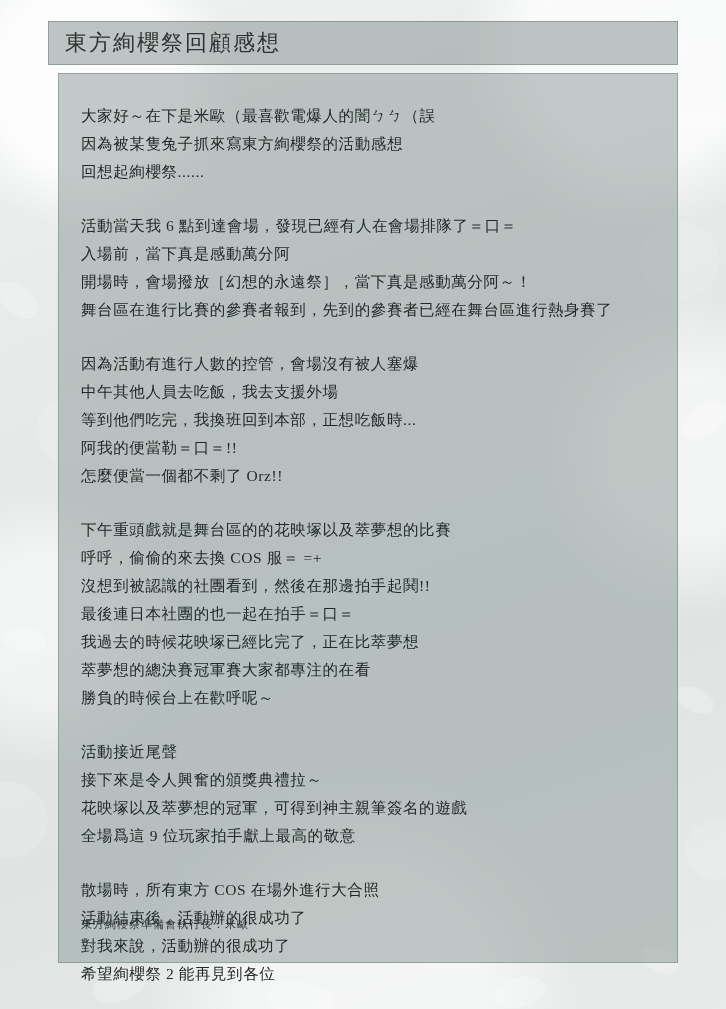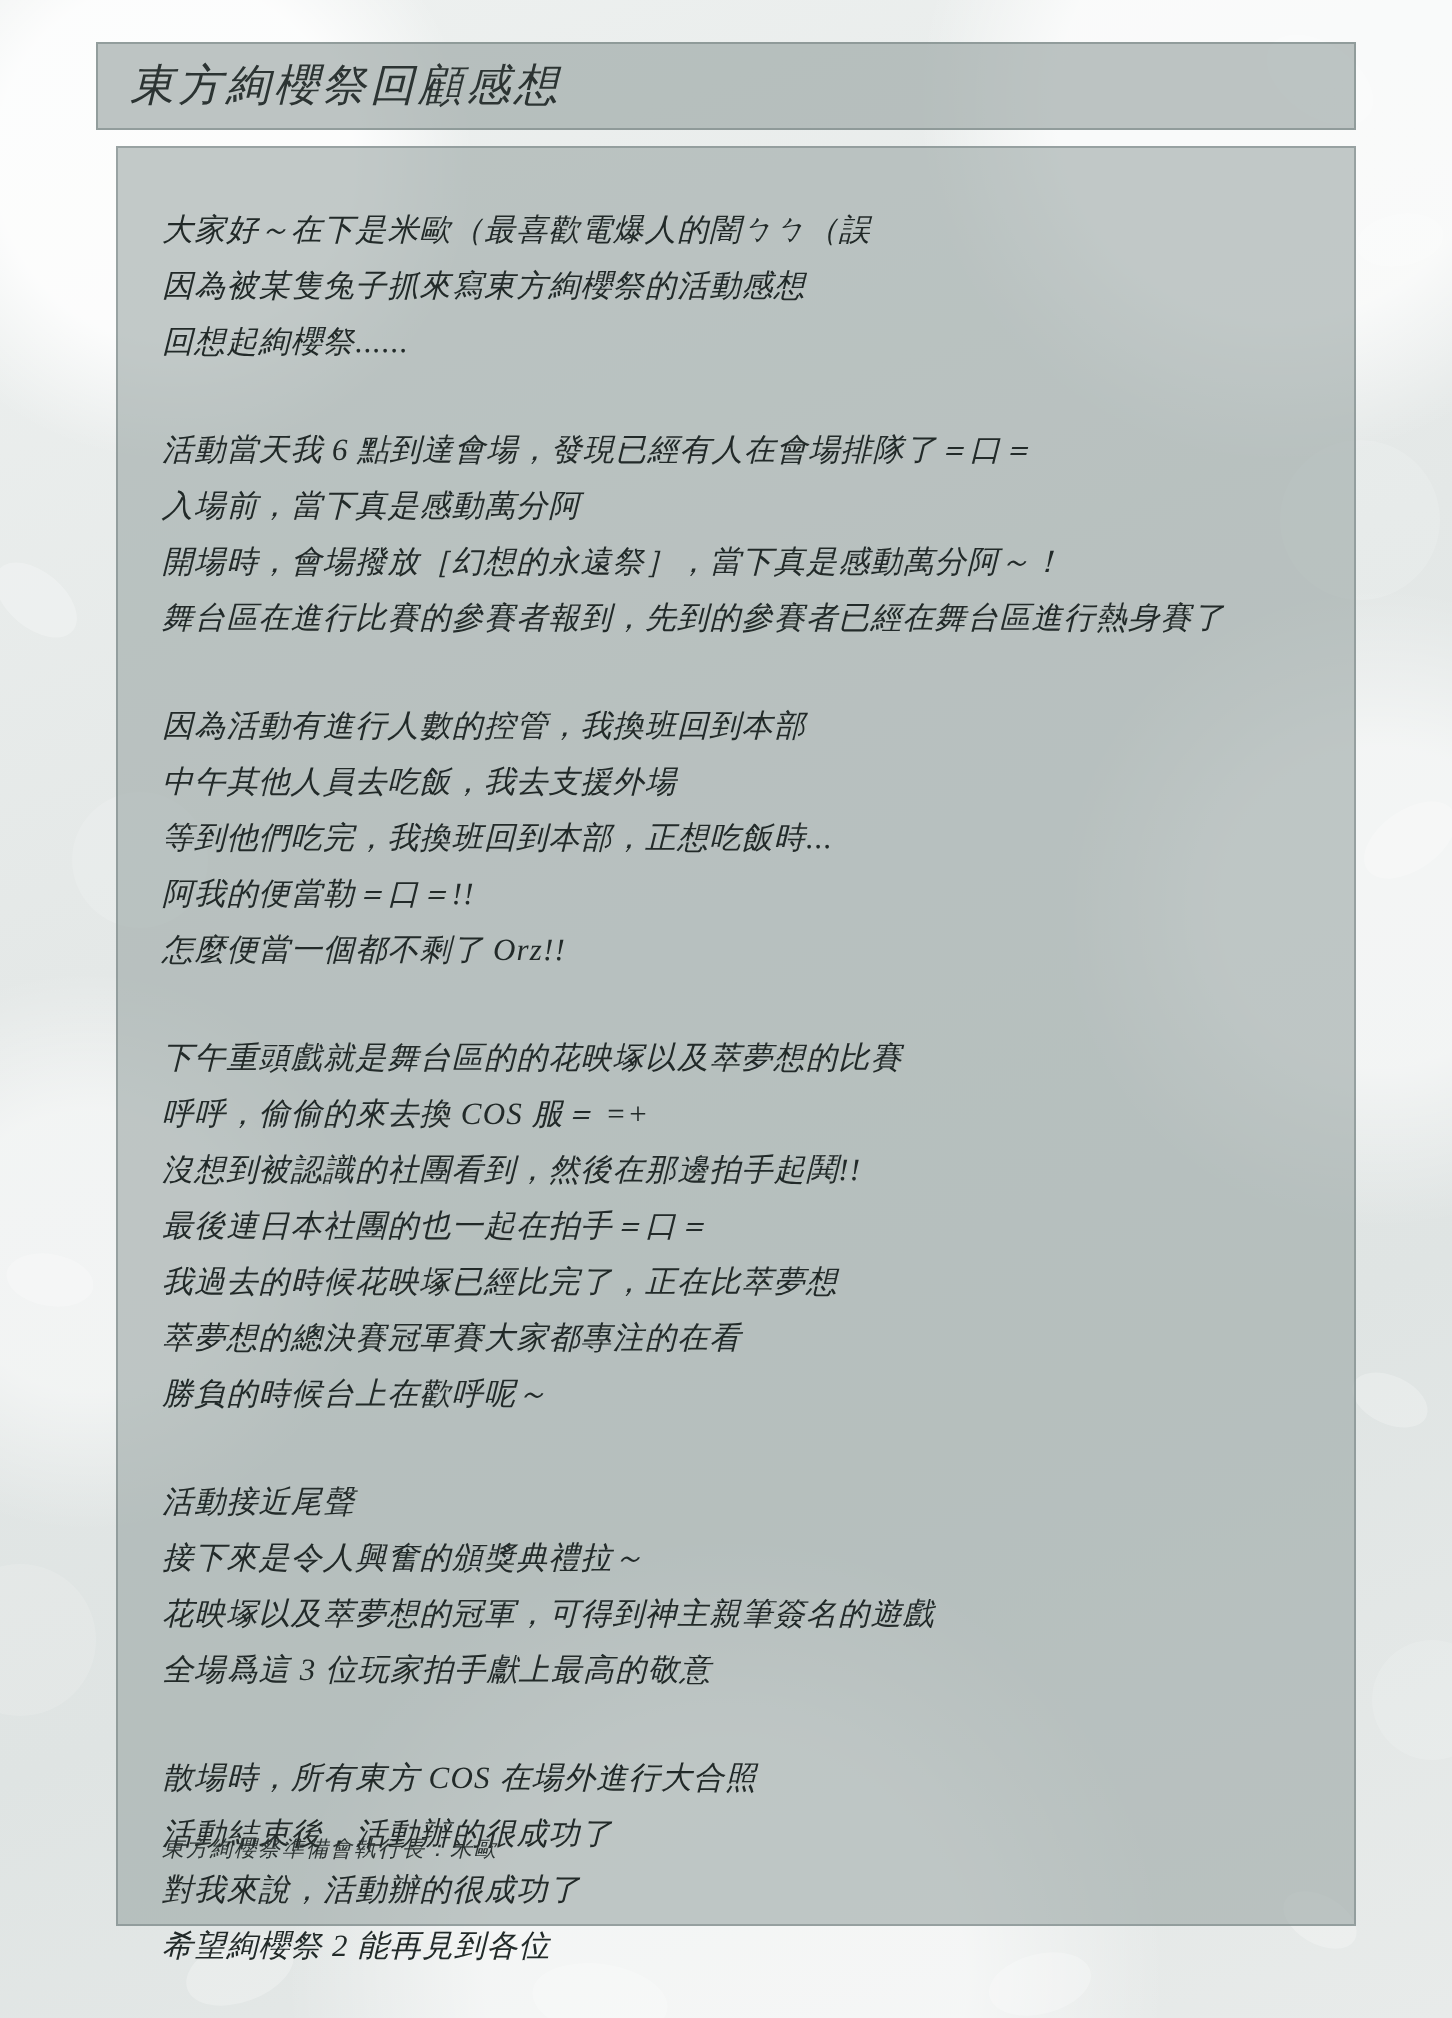--- a/index.html
+++ b/index.html
@@ -33,21 +33,20 @@
     opacity: 0.45;
   }
 
   
   #page {
     position: absolute;
     left: 48px;
     top: 21px;
     width: 630px;
     height: 950px;
-    font-style: italic;
   }
 
   #title-bar {
     position: relative;
     height: 44px;
     background: rgba(150,161,160,0.62);
     border: 1px solid rgba(110,124,123,0.55);
     box-sizing: border-box;
     display: flex;
     align-items: center;
@@ -137,42 +136,42 @@
     </div>
 
     <div class="para">
       <div class="line">活動當天我 6 點到達會場，發現已經有人在會場排隊了＝口＝</div>
       <div class="line">入場前，當下真是感動萬分阿</div>
       <div class="line">開場時，會場撥放［幻想的永遠祭］，當下真是感動萬分阿～！</div>
       <div class="line">舞台區在進行比賽的參賽者報到，先到的參賽者已經在舞台區進行熱身賽了</div>
     </div>
 
     <div class="para">
-      <div class="line">因為活動有進行人數的控管，我換班回到本部</div>
+      <div class="line">因為活動有進行人數的控管，會場沒有被人塞爆</div>
       <div class="line">中午其他人員去吃飯，我去支援外場</div>
       <div class="line">等到他們吃完，我換班回到本部，正想吃飯時...</div>
       <div class="line">阿我的便當勒＝口＝!!</div>
       <div class="line">怎麼便當一個都不剩了 Orz!!</div>
     </div>
 
     <div class="para">
       <div class="line">下午重頭戲就是舞台區的的花映塚以及萃夢想的比賽</div>
       <div class="line">呼呼，偷偷的來去換 COS 服＝ =+</div>
       <div class="line">沒想到被認識的社團看到，然後在那邊拍手起鬨!!</div>
       <div class="line">最後連日本社團的也一起在拍手＝口＝</div>
       <div class="line">我過去的時候花映塚已經比完了，正在比萃夢想</div>
       <div class="line">萃夢想的總決賽冠軍賽大家都專注的在看</div>
       <div class="line">勝負的時候台上在歡呼呢～</div>
     </div>
 
     <div class="para">
       <div class="line">活動接近尾聲</div>
       <div class="line">接下來是令人興奮的頒獎典禮拉～</div>
       <div class="line">花映塚以及萃夢想的冠軍，可得到神主親筆簽名的遊戲</div>
-      <div class="line">全場爲這 3 位玩家拍手獻上最高的敬意</div>
+      <div class="line">全場爲這 9 位玩家拍手獻上最高的敬意</div>
     </div>
 
     <div class="para">
       <div class="line">散場時，所有東方 COS 在場外進行大合照</div>
       <div class="line">活動結束後，活動辦的很成功了</div>
       <div class="line">對我來說，活動辦的很成功了</div>
       <div class="line">希望絢櫻祭 2 能再見到各位</div>
     </div>
 
     <div id="signature">東方絢櫻祭準備會執行長：米歐</div>

